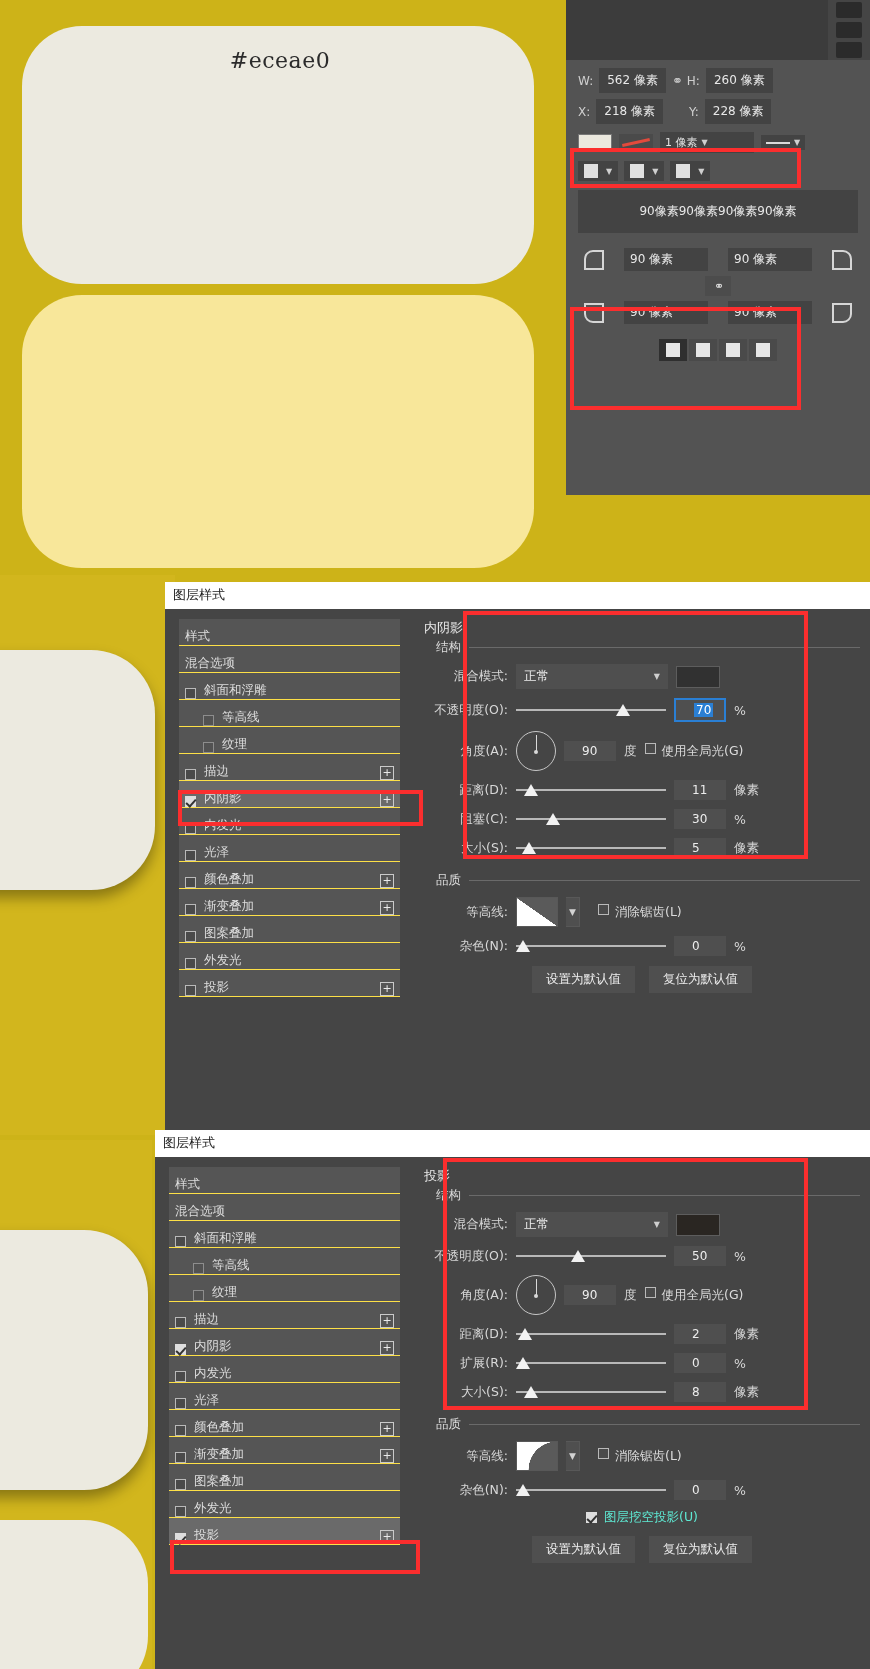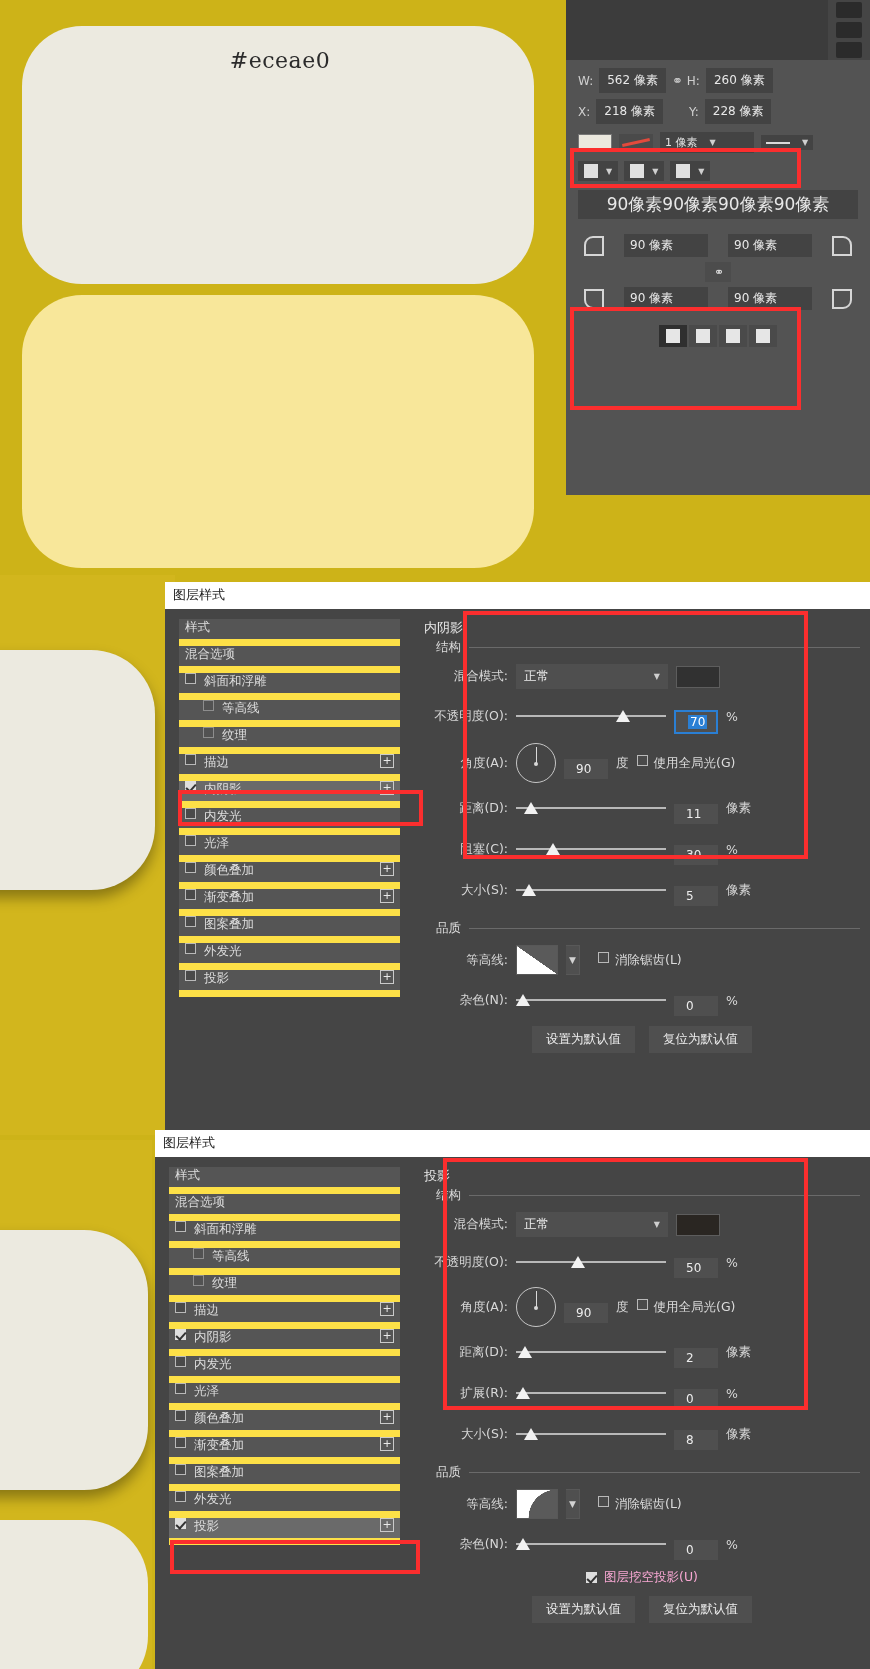--- a/index.html
+++ b/index.html
@@ -74,31 +74,31 @@
   .field {
     background:#434343; color:#e8e8e8; font-size:12px; padding:3px 7px;
     min-width:66px; border:1px solid #434343;
   }
   .link-ico { color:#cfcfcf; font-size:13px; letter-spacing:-2px; }
 
   .swatch-row { display:flex; align-items:center; gap:7px; padding:5px 12px; }
   .swatch { width:34px;height:17px;background:#ece9df;border:1px solid #777; }
   .stroke-ico { width:34px;height:17px;background:#4a4a4a;position:relative;overflow:hidden;}
   .stroke-ico:before{content:"";position:absolute;left:3px;top:7px;width:28px;height:3px;background:#e24a3c;transform:rotate(-12deg);}
-  .sel { background:#434343;color:#e2e2e2;font-size:11px;padding:3px 5px;display:flex;align-items:center;gap:12px;}
+  .sel { background:#434343;color:#e2e2e2;font-size:11px;padding:3px 5px;display:flex;align-items:center;gap:4px;}
   .caret { font-size:8px; color:#cfcfcf; }
   .dashline{width:24px;height:2px;background:#dadada;}
 
   .icon-sel-row { display:flex; gap:6px; padding:3px 12px; }
   .icon-sel { background:#434343; display:flex; align-items:center; gap:8px; padding:3px 6px; }
   .g-ico { width:14px;height:14px;background:#e0e0e0; }
 
   .radius-summary {
     margin:6px 12px 0 12px; background:#434343; color:#e8e8e8;
-    font-size:17px; text-align:center; padding:3px 4px;
+    font-size:12px; text-align:center; padding:13px 4px;
   }
   .radius-grid { position:relative; margin:6px 12px; padding:6px 2px; }
   .radius-line { display:flex; align-items:center; justify-content:space-between; padding:3px 4px; }
   .corner-box { width:20px;height:20px;border:2px solid #d6d6d6; }
   .c-tl{border-top-left-radius:9px;} .c-tr{border-top-right-radius:9px;}
   .c-bl{border-bottom-left-radius:9px;} .c-br{border-bottom-right-radius:9px;}
   .rad-field { background:#434343;color:#e8e8e8;font-size:12px;padding:3px 6px;width:84px; }
   .radius-mid { display:flex;justify-content:center;padding:2px 0; }
   .link-btn { background:#4c4c4c;color:#dedede;padding:3px 9px;font-size:12px;letter-spacing:-2px; }
   .path-ops { display:flex; gap:2px; justify-content:center; margin-top:2px; }
@@ -107,22 +107,22 @@
   .po-glyph{width:14px;height:14px;background:#e6e6e6;}
 
   .redbox { position:absolute; border:4px solid #fb2e2e; pointer-events:none; }
 
   
   .ls-dialog { position:absolute; background:#454545; color:#d9d9d9; }
   .ls-titlebar { background:#ffffff; color:#1a1a1a; font-size:13px; padding:4px 8px 5px 8px; }
   .ls-body { display:flex; }
   .ls-left { width:245px; background:#454545; padding:10px 10px 0 14px; }
   .ls-item {
-    display:flex; align-items:flex-start; gap:8px;
-    height:27px; padding:0 6px; border-bottom:7px solid #fde047;
+    display:flex; align-items:flex-end; gap:8px;
+    height:27px; padding:0 6px; border-bottom:1px solid #fde047;
     background:#555555; font-size:12.5px; color:#dedede;
   }
   .ls-item.plain { background:#555555; }
   .ls-item.sel { background:#6a6a6a; }
   .ls-item.indent { padding-left:24px; }
   .cb { width:11px;height:11px;border:1px solid #b9b9b9;background:#4a4a4a;display:inline-block;position:relative;flex:none;}
   .cb.dim{border-color:#8d8d8d;background:#525252;}
   .cb.on{background:#dedede;border-color:#dedede;}
   .cb.on:after{content:"";position:absolute;left:2px;top:0px;width:4px;height:8px;border:solid #333;border-width:0 2px 2px 0;transform:rotate(42deg);}
   .plus { margin-left:auto; width:14px;height:14px;border:1px solid #cacaca;color:#eaeaea;font-size:11px;line-height:12px;text-align:center;flex:none;}
@@ -136,37 +136,37 @@
   .grp-sub { display:flex;align-items:center;gap:8px; font-size:12.5px;color:#dcdcdc; margin:2px 0 8px 12px;}
   .grp-sub .hr{flex:1;height:1px;background:#6a6a6a;}
   .f-row { display:flex; align-items:center; gap:8px; margin-bottom:9px; font-size:12.5px; }
   .f-lbl { width:84px; text-align:right; color:#d8d8d8; }
   .combo { background:#4f4f4f; color:#ececec; padding:4px 8px; width:152px; display:flex; align-items:center; justify-content:space-between;}
   .colorchip { width:44px;height:22px;background:#313131;border:1px solid #5d5d5d;}
   .colorchip.dark{background:#2a2622;}
   .slider { position:relative; width:150px; height:12px; }
   .slider .track{position:absolute;top:5px;left:0;right:0;height:2px;background:#b8b8b8;}
   .slider .knob{position:absolute;top:0px;width:14px;height:12px;background:#f2f2f2;clip-path:polygon(50% 0,100% 100%,0 100%);}
-  .numbox { background:#4f4f4f; color:#ededed; font-size:12px; padding:3px 12px; width:44px;margin-top:12px; }
+  .numbox { background:#4f4f4f; color:#ededed; font-size:12px; padding:3px 18px; width:52px; }
   .numbox.hl { background:#4f4f4f; color:#ffffff; border:2px solid #2a7fd4; }
   .numbox.hl span{background:#2a7fd4;padding:0 2px;}
   .unit { color:#d8d8d8; font-size:12.5px; }
   .dial { width:40px;height:40px;border:1px solid #c6c6c6;border-radius:50%;position:relative;flex:none;}
   .dial:before{content:"";position:absolute;left:50%;top:3px;width:1px;height:17px;background:#d9d9d9;}
   .dial:after{content:"";position:absolute;left:calc(50% - 2px);top:18px;width:4px;height:4px;background:#d9d9d9;border-radius:50%;}
   .chk-inline { display:flex;gap:6px;color:#dcdcdc;font-size:12.5px;}
   .contour {
     width:42px;height:30px;background:#4f4f4f;position:relative;overflow:hidden;border:1px solid #585858;
   }
   .contour .lin{position:absolute;inset:0;background:linear-gradient(to top right,#ffffff 0 49.5%,#5a5a5a 50% 100%);}
   .contour .cur{position:absolute;inset:0;background:radial-gradient(circle at 100% 100%, #5a5a5a 0 58%, #ffffff 58.5% 100%);}
   .contour-caret{width:14px;height:30px;background:#4f4f4f;display:flex;align-items:center;justify-content:center;color:#d2d2d2;font-size:9px;border:1px solid #585858;border-left:none;}
   .btnrow{display:flex;gap:14px;justify-content:center;margin-top:10px;}
   .pbtn{background:#4f4f4f;color:#ededed;font-size:12.5px;padding:5px 14px;}
-  .center-chk{display:flex;justify-content:center;align-items:center;gap:7px;margin-top:4px;font-size:12.5px;color:#f9a8d4;}
+  .center-chk{display:flex;justify-content:center;align-items:center;gap:7px;margin-top:4px;font-size:12.5px;color:#5eead4;}
 </style>
 </head>
 <body>
 
 <div id="root">
 
   <div class="canvas-bg"></div>
   <div class="shape-white"></div>
   <div class="hex-label">#eceae0</div>
   <div class="shape-yellow"></div>

